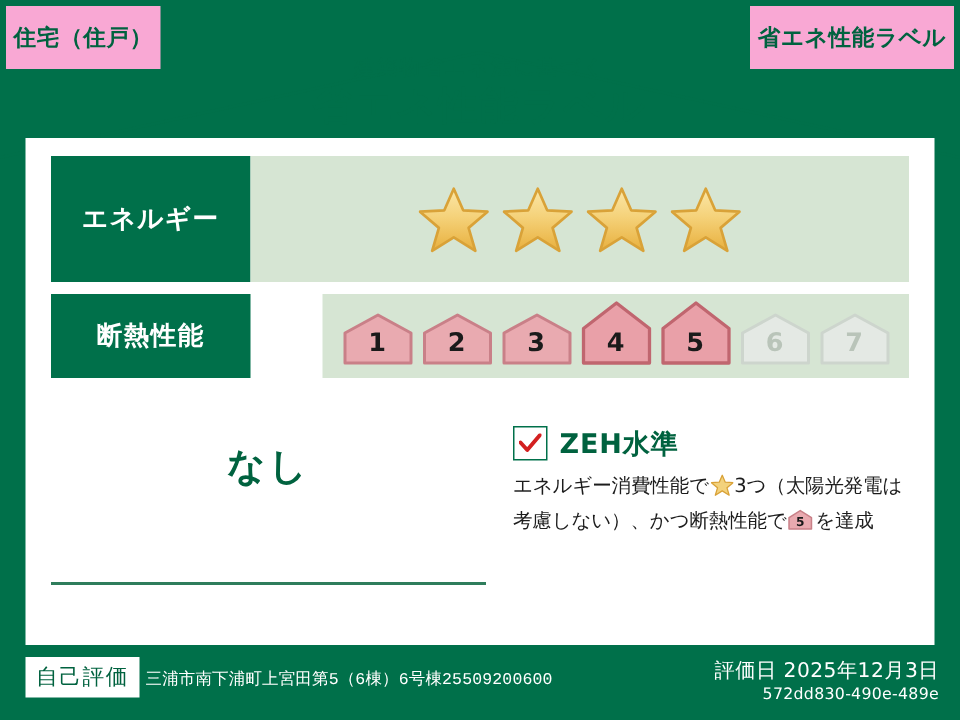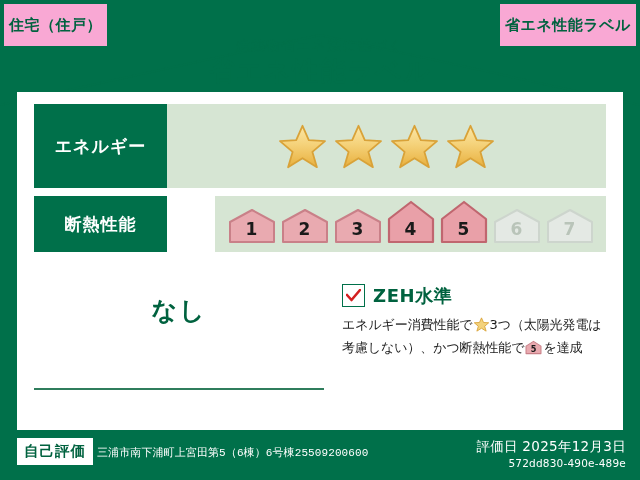--- a/index.html
+++ b/index.html
@@ -238,21 +238,21 @@
     height: 50px;
     z-index: 4;
     color: #ffffff;
   }
   #self-eval {
     position: absolute;
     left: 17px;
     top: 8px;
     background: #ffffff;
     color: #00623f;
-    font-weight: bold;
+    font-weight: normal;
     font-size: 14.5px;
     letter-spacing: 1px;
     padding: 4px 7px;
   }
   #address {
     position: absolute;
     left: 97px;
     top: 15px;
     font-size: 11px;
     color: #ffffff;

